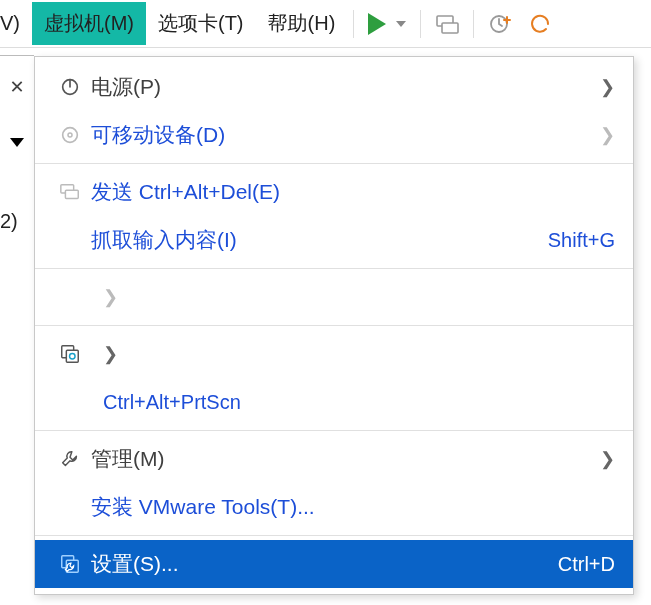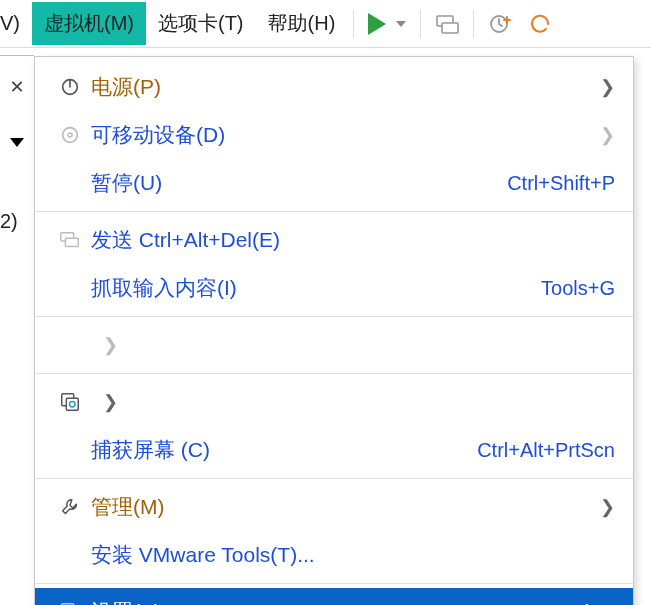--- a/index.html
+++ b/index.html
@@ -116,21 +116,21 @@
   .menu-row .icon-slot {
     width: 42px;
     display:flex;
     align-items:center;
     justify-content:center;
     flex-shrink:0;
   }
   .menu-row .label {
     flex: 1;
     font-size: 21px;
-    color: #a16207;
+    color: #404040;
     white-space: nowrap;
   }
   .menu-row.selected .label,
   .menu-row.selected .shortcut { color:#fff; }
   .menu-row .shortcut {
     font-size: 20px;
     color: #555;
     margin-left: 12px;
     white-space: nowrap;
   }
@@ -208,42 +208,37 @@
     <span class="icon-slot">
       <svg class="svg-ico-sm" viewBox="0 0 24 24">
         <circle cx="12" cy="12" r="8" fill="none" stroke="#bbb" stroke-width="1.8"></circle>
         <circle cx="12" cy="12" r="2.2" fill="none" stroke="#bbb" stroke-width="1.6"></circle>
       </svg>
     </span>
     <span class="label">可移动设备(D)</span>
     <span class="chev" style="color:#bbb;">❯</span>
   </div>
 
-  <div class="menu-row disabled">
-    <span class="icon-slot"></span>
-    <span class="label">暂停(U)</span>
-    <span class="shortcut">Ctrl+Shift+P</span>
-  </div>
 
   <div class="menu-sep"></div>
 
   <div class="menu-row disabled">
     <span class="icon-slot">
       <svg class="svg-ico-sm" viewBox="0 0 24 24">
         <rect x="2" y="4" width="14" height="9" rx="1" fill="none" stroke="#bbb" stroke-width="1.6"></rect>
         <rect x="7" y="10" width="14" height="9" rx="1" fill="#fff" stroke="#bbb" stroke-width="1.6"></rect>
       </svg>
     </span>
     <span class="label">发送 Ctrl+Alt+Del(E)</span>
   </div>
 
   <div class="menu-row disabled">
     <span class="icon-slot"></span>
     <span class="label">抓取输入内容(I)</span>
-    <span class="shortcut">Tools+G</span>
+    <span class="shortcut">Shift+G</span>
   </div>
 
   <div class="menu-sep"></div>
 
   <div class="menu-row disabled">
     <span class="icon-slot"></span>
     <span class="chev" style="color:#bbb;">❯</span>
   </div>
 
   <div class="menu-sep"></div>
@@ -254,21 +249,20 @@
         <rect x="3" y="3" width="13" height="13" rx="1" fill="none" stroke="#555" stroke-width="1.6"></rect>
         <rect x="8" y="8" width="13" height="13" rx="1" fill="#fff" stroke="#555" stroke-width="1.6"></rect>
         <circle cx="14.5" cy="14.5" r="3" fill="none" stroke="#1aa0c8" stroke-width="1.6"></circle>
       </svg>
     </span>
     <span class="chev">❯</span>
   </div>
 
   <div class="menu-row disabled">
     <span class="icon-slot"></span>
-    <span class="label">捕获屏幕 (C)</span>
     <span class="shortcut">Ctrl+Alt+PrtScn</span>
   </div>
 
   <div class="menu-sep"></div>
 
   <div class="menu-row">
     <span class="icon-slot">
       <svg class="svg-ico-sm" viewBox="0 0 24 24">
         <path d="M14 4 a5 5 0 0 0 -5 7 L4 16 l3 3 5-5 a5 5 0 0 0 7-5 l-4 4 -3-3 z" fill="none" stroke="#555" stroke-width="1.6" stroke-linejoin="round"></path>
       </svg>

